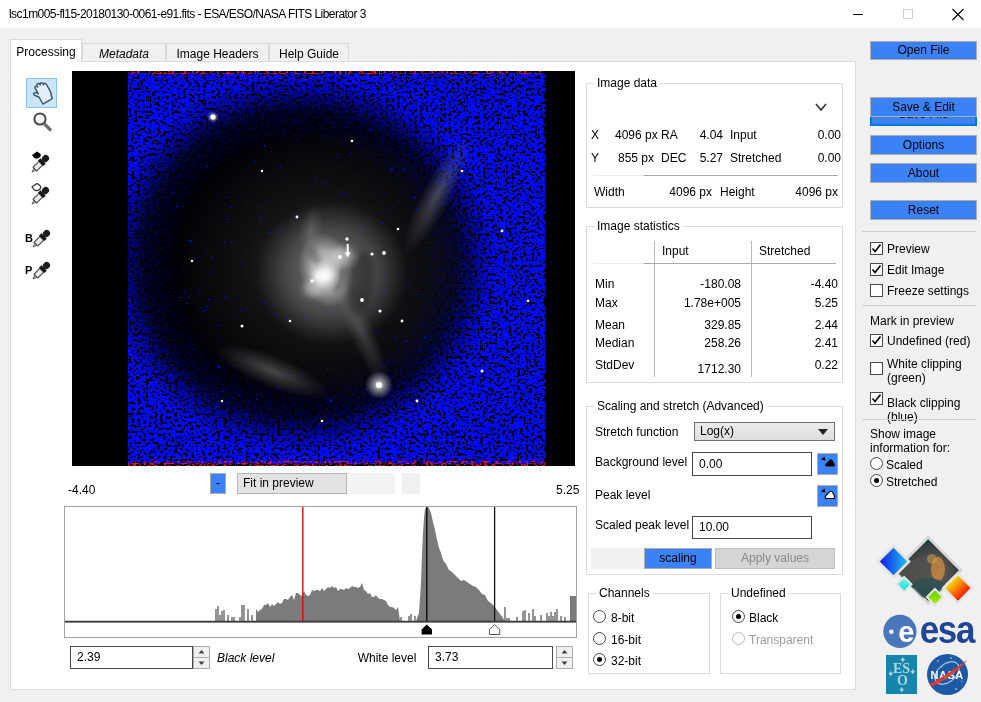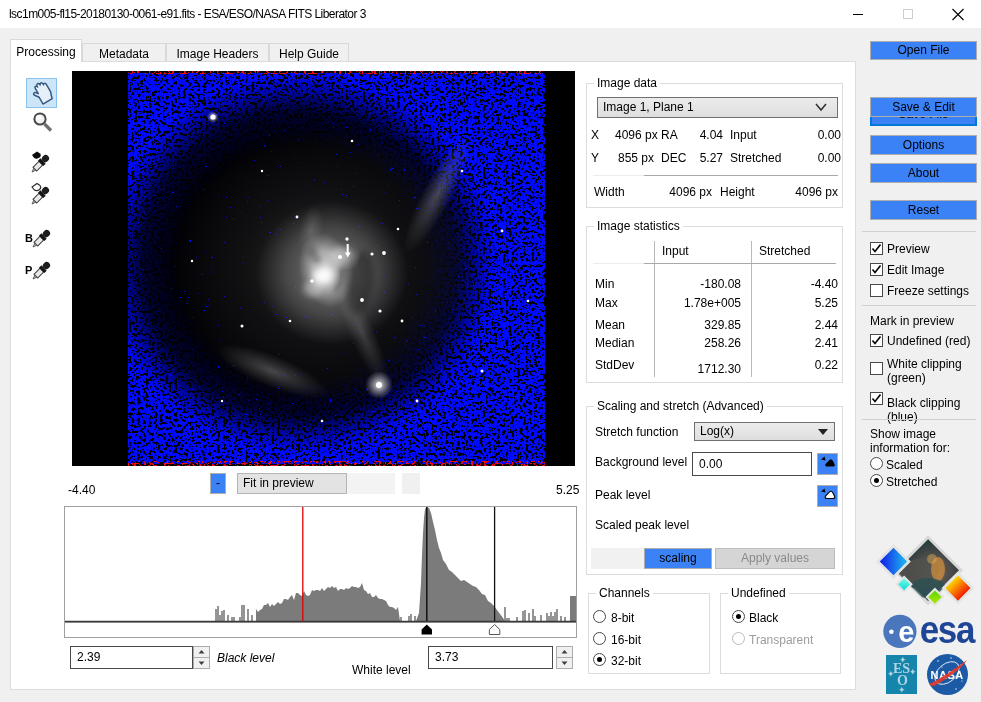--- a/index.html
+++ b/index.html
@@ -28,21 +28,21 @@
 
 <svg class="abs" style="left:845px;top:0;width:136px;height:28px" viewBox="0 0 136 28">
   <line x1="8" y1="14.5" x2="18" y2="14.5" stroke="#000" stroke-width="1"></line>
   <rect x="58.5" y="9.5" width="9" height="9" fill="none" stroke="#cfcfcf" stroke-width="1"></rect>
   <path d="M107.5 9 L118.5 20 M118.5 9 L107.5 20" stroke="#000" stroke-width="1.1" fill="none"></path>
 </svg>
 <div class="abs" id="client"></div>
 
 <div class="abs" id="panel"></div>
 <div class="abs tab tabA">Processing</div>
-<div class="abs tab tabI" style="left:82px;width:84px;">Metadata</div>
+<div class="abs tab tabI" style="left:82px;width:84px;font-style:italic;">Metadata</div>
 <div class="abs tab tabI" style="left:166px;width:103px;">Image Headers</div>
 <div class="abs tab tabI" style="left:269px;width:80px;">Help Guide</div>
 <div id="icons">
  <div class="abs" style="left:26px;top:78px;width:31px;height:30px;background:#cde6f7;border:1px solid #88c3ef;box-sizing:border-box;"></div>
 
  <svg class="abs" style="left:28px;top:79px;width:28px;height:28px" viewBox="0 0 28 28">
   <g transform="translate(14 14) rotate(-30) translate(-12.5 -13.5) scale(1.12)">
   <path d="M7,21 L7,14 L4.5,10.5 q-1,-1.5 0.5,-2 q1,-0.4 2,1 L8,11 L8,5.5 q0,-1.5 1.2,-1.5 q1.2,0 1.2,1.5 L10.5,4.4 q0.2,-1.6 1.4,-1.6 q1.3,0 1.4,1.7 L13.4,5 q0.3,-1.3 1.4,-1.2 q1.2,0.1 1.2,1.7 L16,6.5 q0.3,-1 1.3,-0.8 q1.1,0.2 1.1,1.8 L18.4,14 q0,2 -1,3.5 L16.5,21 Z" fill="#e4effa" stroke="#33567e" stroke-width="1.3" stroke-linejoin="round"></path>
   </g>
  </svg>
@@ -209,34 +209,33 @@
 </div>
 <div id="bottomrow">
  <div class="abs tb" style="left:70px;top:646px;width:123px;height:23px;line-height:21px;padding-left:6px;">2.39</div>
  <svg class="abs" style="left:193px;top:646px;width:17px;height:23px" viewBox="0 0 17 23">
    <rect x="0.5" y="0.5" width="16" height="11" fill="#f0f0f0" stroke="#acacac"></rect>
    <rect x="0.5" y="11.5" width="16" height="11" fill="#f0f0f0" stroke="#acacac"></rect>
    <path d="M5.5,7.5 L8.5,4 L11.5,7.5 Z" fill="#404040"></path>
    <path d="M5.5,15.5 L8.5,19 L11.5,15.5 Z" fill="#404040"></path>
  </svg>
  <div class="abs lbl" style="left:217px;top:651px;font-style:italic;">Black level</div>
- <div class="abs lbl" style="left:352px;top:651px;width:70px;text-align:left;margin-top:12px;">White level</div>
+ <div class="abs lbl" style="left:352px;top:651px;width:70px;text-align:center;">White level</div>
  <div class="abs tb" style="left:428px;top:646px;width:125px;height:23px;line-height:21px;padding-left:6px;">3.73</div>
  <svg class="abs" style="left:556px;top:646px;width:17px;height:23px" viewBox="0 0 17 23">
    <rect x="0.5" y="0.5" width="16" height="11" fill="#f0f0f0" stroke="#acacac"></rect>
    <rect x="0.5" y="11.5" width="16" height="11" fill="#f0f0f0" stroke="#acacac"></rect>
    <path d="M5.5,7.5 L8.5,4 L11.5,7.5 Z" fill="#404040"></path>
    <path d="M5.5,15.5 L8.5,19 L11.5,15.5 Z" fill="#404040"></path>
  </svg>
 </div>
 <div id="rightpanels">
 
 <div class="abs gb" style="left:586px;top:83px;width:257px;height:125px;">
   <div class="gbl">Image data</div>
-  <div class="abs" style="left:10px;top:13px;width:241px;height:21px;box-sizing:border-box;background:linear-gradient(#ececec,#dedede);border:1px solid #707070;line-height:19px;padding-left:5px;">Image 1, Plane 1</div>
   <svg class="abs" style="left:228px;top:18px;width:12px;height:10px">
         <path d="M1,2 L6,8 L11,2" stroke="#333" stroke-width="1.6" fill="none"></path>
       </svg>
   <div class="abs lbl" style="left:4px;top:44px;">X</div>
   <div class="abs lbl" style="left:28px;top:44px;width:39px;text-align:right;">4096 px</div>
   <div class="abs lbl" style="left:74px;top:44px;">RA</div>
   <div class="abs lbl" style="left:96px;top:44px;width:40px;text-align:right;">4.04</div>
   <div class="abs lbl" style="left:143px;top:44px;">Input</div>
   <div class="abs lbl" style="left:194px;top:44px;width:60px;text-align:right;">0.00</div>
   <div class="abs lbl" style="left:4px;top:67px;">Y</div>
@@ -292,20 +291,21 @@
         <path d="M2,4.5 L5.5,1.5 L6.5,5.5 Z" fill="#000"></path>
         <path d="M9.5,6 q2.5,-3.5 4.5,0 l1.5,3 q1,2.5-1.5,2.5 l-6,0 q-2.5,0-1.5,-2.5 Z" fill="#000"></path>
       </svg>
   <div class="abs lbl" style="left:8px;top:81px;">Peak level</div>
   <div class="abs btn" style="left:230px;top:78px;width:21px;height:22px;"></div>
   <svg class="abs" style="left:232px;top:80px;width:17px;height:17px" viewBox="0 0 17 17">
         <path d="M2,4.5 L5.5,1.5 L6.5,5.5 Z" fill="#000"></path>
         <path d="M9.5,6 q2.5,-3.5 4.5,0 l1.5,3 q1,2.5-1.5,2.5 l-6,0 q-2.5,0-1.5,-2.5 Z" fill="#fff" stroke="#000" stroke-width="1.1"></path>
       </svg>
   <div class="abs lbl" style="left:8px;top:111px;">Scaled peak level</div>
+  <div class="abs tb" style="left:105px;top:109px;width:120px;height:23px;line-height:21px;padding-left:6px;">10.00</div>
   <div class="abs" style="left:4px;top:141px;width:53px;height:21px;background:#f1f1f1;"></div>
   <div class="abs btn" style="left:57px;top:141px;width:68px;height:21px;line-height:19px;">scaling</div>
   <div class="abs btn" style="left:128px;top:141px;width:120px;height:21px;line-height:19px;background:#d5d5d5;border-color:#bdbdbd;color:#8a8a8a;">Apply values</div>
 </div>
 
 <div class="abs gb" style="left:588px;top:593px;width:122px;height:81px;">
   <div class="gbl">Channels</div>
   <div class="abs rdo" style="left:4px;top:16px;"></div>
   <div class="abs lbl" style="left:22px;top:17px;">8-bit</div>
   <div class="abs rdo" style="left:4px;top:38px;"></div>

